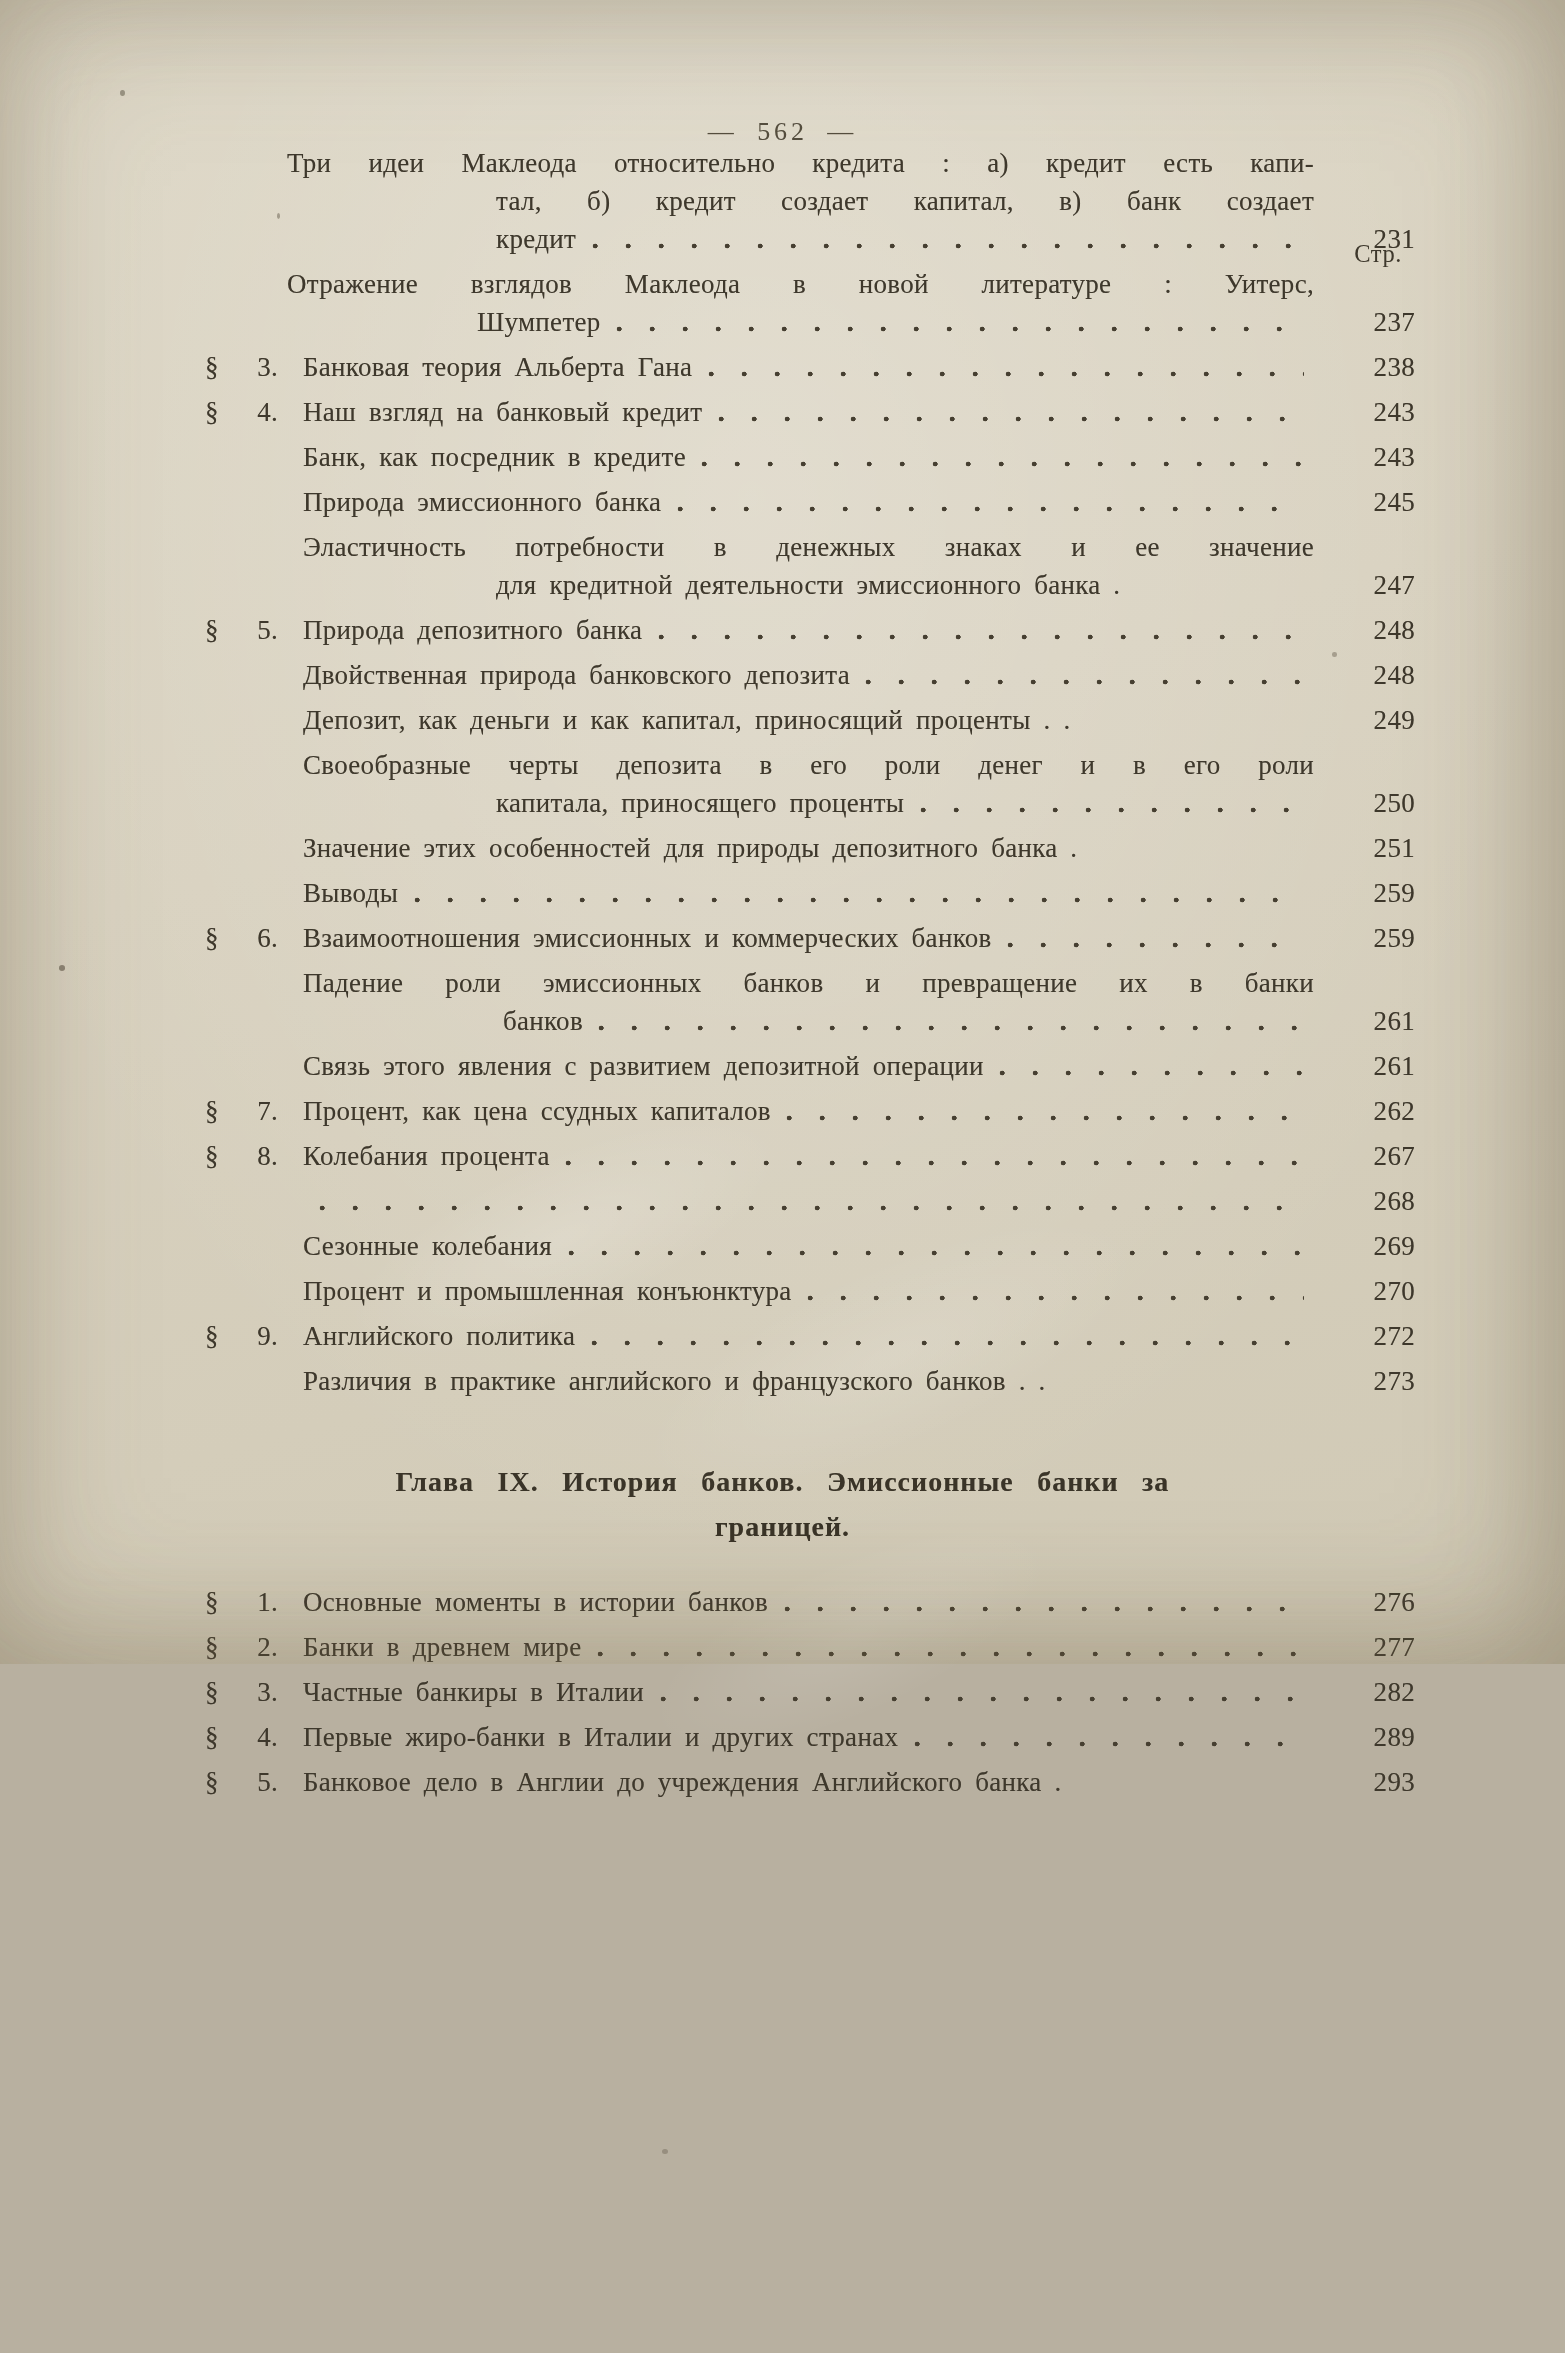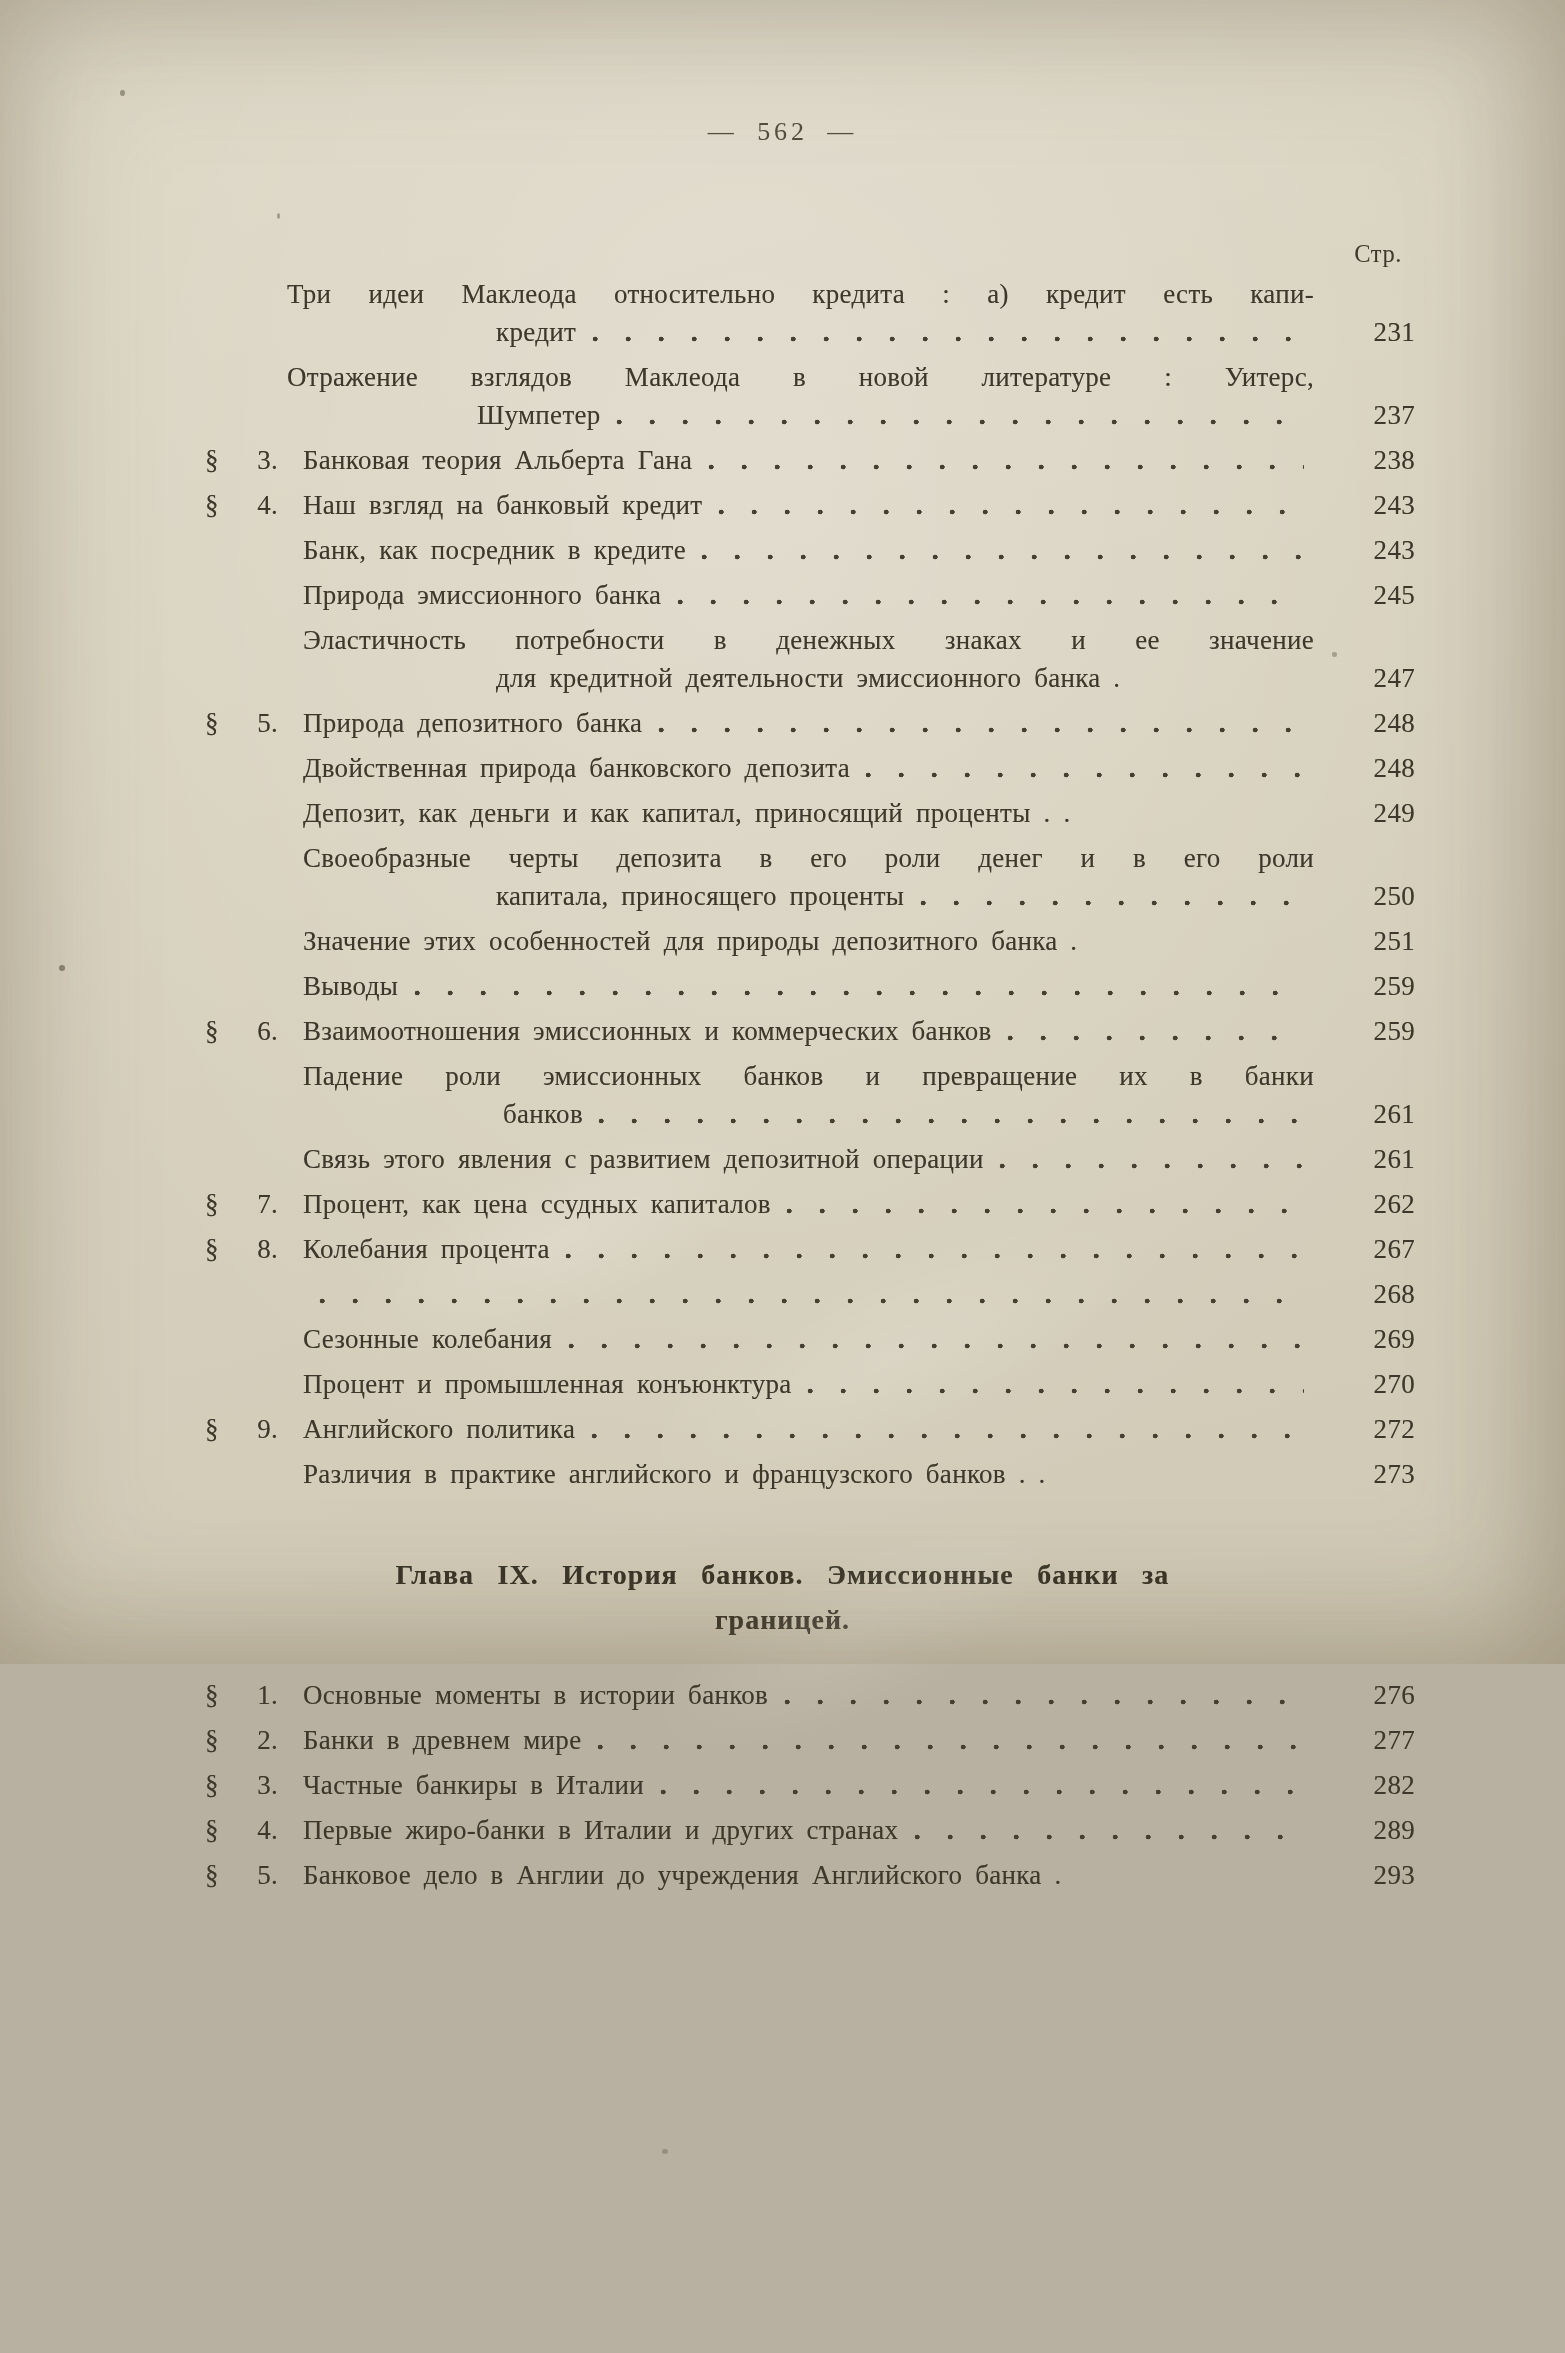--- a/index.html
+++ b/index.html
@@ -36,21 +36,21 @@
   .pageno{
     padding-top:117px;text-align:center;
     font-size:26px;line-height:30px;letter-spacing:3.9px;color:#544d3e;
     word-spacing:9px;
   }
   .str-label{
     position:absolute;top:240px;right:163px;
     font-size:24.5px;color:#3e382c;letter-spacing:0.6px;
   }
 
-  .toc{margin-top:131px;}
+  .toc{}
   .t-line{
     position:relative;display:flex;align-items:flex-end;
     font-size:27px;line-height:32px;margin-bottom:13px;
     padding-left:calc(303px + var(--extra,0px));padding-right:150px;
     letter-spacing:0.3px;word-spacing:5.8px;
     text-shadow:0 0 0.6px rgba(62,56,44,.35);
   }
   .t-line.cont{margin-top:-7px;}
   .prefix{
     position:absolute;left:205px;bottom:0;width:73px;
@@ -84,20 +84,23 @@
 <div class="page">
   <div class="watermark"></div>
 
   <div class="pageno">— 562 —</div>
   <div class="str-label">Стр.</div>
 
   <div class="toc">
       <div class="t-line fill" style="--extra: -16px;">
         <span class="txt">Три идеи Маклеода относительно кредита : а) кредит есть капи-</span>
       </div>
+      <div class="t-line cont fill" style="--extra: 193px;">
+        <span class="txt">тал, б) кредит создает капитал, в) банк создает</span>
+      </div>
       <div class="t-line cont" style="--extra: 193px;">
         <span class="txt">кредит</span>
         <span class="leader"></span>
         <span class="pg">231</span>
       </div>
       <div class="t-line fill" style="--extra: -16px;">
         <span class="txt">Отражение взглядов Маклеода в новой литературе : Уитерс,</span>
       </div>
       <div class="t-line cont" style="--extra: 174px;">
         <span class="txt">Шумпетер</span>

